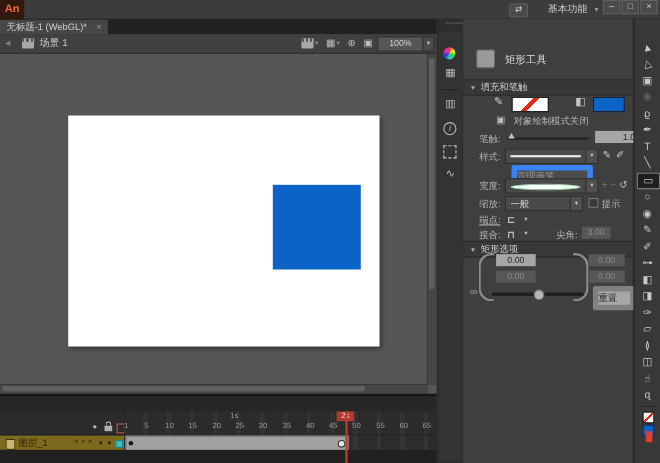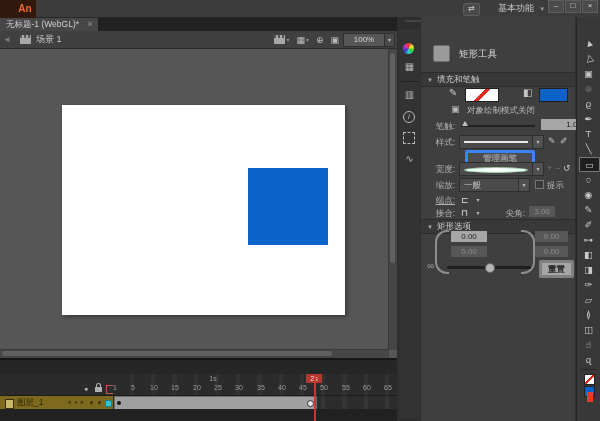--- a/index.html
+++ b/index.html
@@ -3,21 +3,21 @@
 <meta charset="utf-8">
 <style>
   html,body{margin:0;padding:0;background:#222;}
   #app{position:relative;width:600px;height:421px;background:#3d3d3d;overflow:hidden;
        font-family:"Liberation Sans","DejaVu Sans",sans-serif;color:#cfcfcf;
        -webkit-font-smoothing:antialiased;font-size:9px;}
 
   
   .menubar{position:absolute;left:0;top:0;width:600px;height:17px;background:#3c3c3c;border-bottom:1px solid #262626;}
   .an-logo{position:absolute;left:0;top:0;width:22px;height:34px;background:#33180e;color:#f06a35;
-           font-weight:bold;font-size:10px;text-align:center;line-height:17px;padding-left:14px;}
+           font-weight:bold;font-size:10px;text-align:center;line-height:17px;}
   .menus{position:absolute;left:24px;top:0;height:17px;display:flex;align-items:center;}
   .menu-item{padding:0 5px;color:#d8d8d8;font-size:9px;line-height:17px;white-space:nowrap;cursor:default;}
   .sync-icon{position:absolute;left:463px;top:3px;width:15px;height:11px;background:#4a4a4a;border:1px solid #5c5c5c;
              color:#cfcfcf;font-size:8px;text-align:center;line-height:10px;border-radius:2px;}
   .workspace{position:absolute;left:498px;top:0;height:17px;line-height:17px;color:#cccccc;font-size:9px;}
   .workspace .caret{color:#9a9a9a;margin-left:4px;font-size:7px;}
   .winbtns{position:absolute;right:2px;top:0;display:flex;}
   .winbtn{width:14px;height:11px;margin-left:1px;background:#4b4b4b;border:1px solid #5f5f5f;color:#d5d5d5;
           font-size:8px;line-height:10px;text-align:center;}
 
@@ -124,22 +124,22 @@
   .valbox{position:absolute;height:11px;background:#a6a6a6;color:#1e1e1e;font-size:8px;line-height:11px;text-align:center;}
   .valbox.dim{background:#575757;color:#8d8d8d;}
   .dd{position:absolute;height:12px;background:#4a4a4a;border:1px solid #2e2e2e;}
   .dd-caret{position:absolute;height:12px;width:10px;background:#505050;border:1px solid #2e2e2e;color:#bdbdbd;
             font-size:6px;text-align:center;line-height:12px;}
   .style-line{position:absolute;left:4px;top:5px;right:4px;height:1.5px;background:#e8e8e8;}
   .width-lens{position:absolute;left:4px;top:4px;right:4px;height:4px;border-radius:50%;
       background:linear-gradient(90deg,#dfe  0%,#fff 50%,#dfe 100%);border:1px solid #9fc79f;}
   .mini-ic{position:absolute;color:#c2c2c2;font-size:9px;}
   .mini-ic.dim{color:#777777;}
-  .btn{position:absolute;background:#4c4c4c;border:3px solid #3b82f6;color:#9a9a9a;font-size:8.5px;
-       text-align:center;border-radius:2px;font-weight:bold;}
+  .btn{position:absolute;background:#4c4c4c;border:5px solid #3b82f6;color:#9a9a9a;font-size:8.5px;
+       border-radius:2px;}
   .btn.lit{background:#a6a6a6;color:#222222;border-color:#808080;}
   .checkbox{position:absolute;width:7px;height:7px;border:1px solid #777;background:#3a3a3a;}
   .arc{position:absolute;width:12px;height:40px;border:2px solid #8d8d8d;}
   .arc.l{border-right:none;border-radius:12px 0 0 12px;}
   .arc.r{border-left:none;border-radius:0 12px 12px 0;}
   .link-ic{position:absolute;color:#9a9a9a;font-size:10px;}
   .hslider{position:absolute;height:3px;background:#1f1f1f;border-radius:2px;}
   .hslider-thumb{position:absolute;top:-3px;width:8px;height:8px;background:#b5b5b5;border-radius:50%;border:1px solid #666;}
 
   

